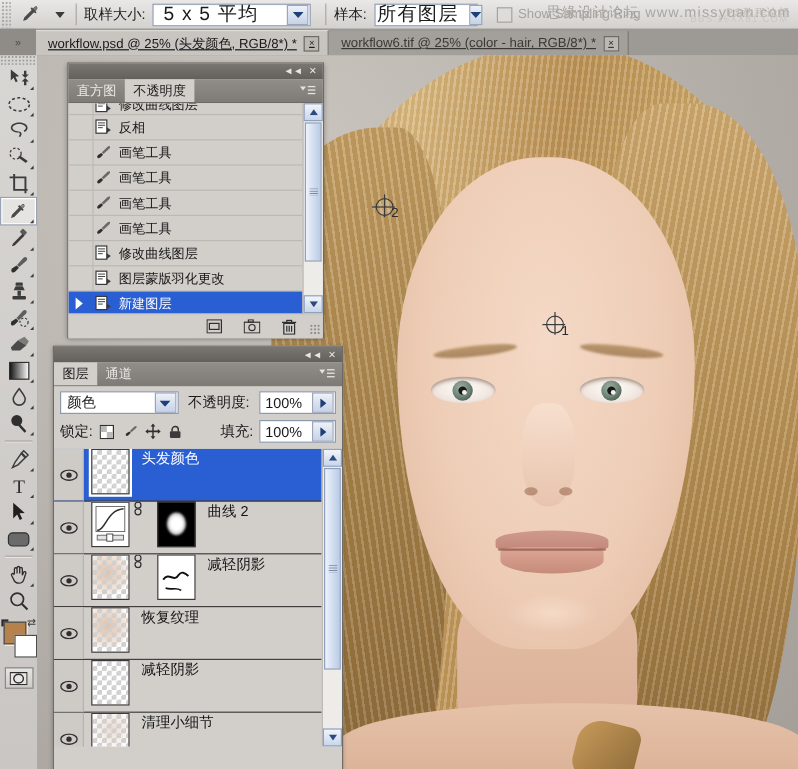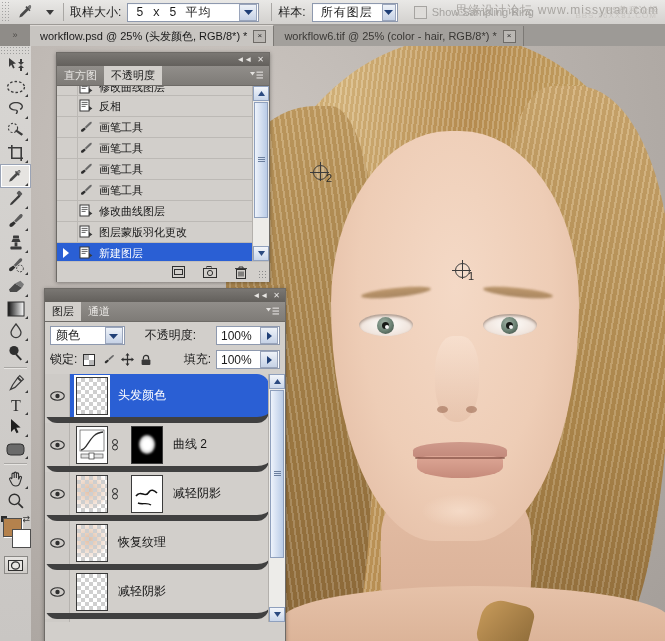--- a/index.html
+++ b/index.html
@@ -23,28 +23,28 @@
     background-size:3px 3px;opacity:.7;}
   .tool-preset{width:34px;height:22px;display:flex;align-items:center;justify-content:center;}
   .ob-caret{width:14px;height:22px;display:flex;align-items:center;justify-content:center;}
   .ob-sep{width:1px;height:18px;background:#a9a7a4;margin:0 6px;}
   .ob-label{font-size:12px;color:#1c1c1c;white-space:nowrap;}
   .ob-combo{
     height:17px;border:1px solid #8e99ae;background:#fff;
     display:inline-flex;align-items:center;margin-left:6px;
     box-shadow:inset 0 1px 0 #f7f8fa;
   }
-  .ob-combo .val{padding:0 8px;font-size:12px;white-space:nowrap;letter-spacing:1px;font-family:Liberation Mono, monospace;}
+  .ob-combo .val{padding:0 8px;font-size:16px;white-space:nowrap;letter-spacing:1px;}
   .ob-combo .arrow{
     width:16px;height:15px;margin:1px;border:1px solid #9aa5bb;
     background:linear-gradient(#eef2f8,#c6d2e6);
     display:flex;align-items:center;justify-content:center;
   }
   .cmb-a{width:130px;justify-content:space-between;}
-  .cmb-b{width:84px;justify-content:space-between;}
+  .cmb-b{width:84px;justify-content:center;}
   .chk-row{display:flex;align-items:center;gap:5px;margin-left:16px;color:#a5a3a0;}
   .chk-box{width:11px;height:11px;border:1px solid #a6a4a1;background:#dedcd9;}
   .watermark{
     position:absolute;right:6px;top:2px;font-size:12px;color:#a8a5a1;
     letter-spacing:1px;white-space:nowrap;user-select:none;
   }
   .watermark .wm2{position:absolute;right:0;top:2px;color:#bdbab6;font-size:9px;text-align:right;}
   .watermark .wm3{position:absolute;right:2px;top:9px;color:#c9c6c2;font-size:8px;}
 
   
@@ -53,21 +53,21 @@
     background:#9d9a96;border-bottom:1px solid #76736f;
     display:flex;align-items:flex-end;
   }
   .tabbar-grip{
     width:30px;height:22px;display:flex;align-items:center;justify-content:center;
     color:#4c4a47;font-size:9px;background:#8f8c88;
   }
   .doc-tab{
     height:20px;display:flex;align-items:center;gap:6px;
     padding:0 7px 0 10px;font-size:11px;color:#2a2a2a;
-    border-right:1px solid #7c7975;white-space:nowrap;
+    border-right:1px solid #7c7975;white-space:nowrap;text-decoration:underline;
   }
   .doc-tab.active{background:#c8c5c1;border-top:1px solid #dedad6;color:#1a1a1a;}
   .doc-tab.inactive{background:#a3a09c;color:#3a3835;}
   .tab-close{
     width:11px;height:11px;border:1px solid #6e6b67;background:#bbb8b4;
     display:inline-flex;align-items:center;justify-content:center;
     font-size:8px;line-height:1;color:#2a2a2a;
   }
 
   
@@ -211,38 +211,38 @@
     border:1px solid #8fa0bd;box-sizing:border-box;display:flex;align-items:center;justify-content:center;}
   .sc-thumb{position:absolute;left:1px;width:14px;background:linear-gradient(90deg,#eef3fb,#b9cbe6);
     border:1px solid #8fa0bd;box-sizing:border-box;}
   .hist-footer{height:20px;background:#d2cfcb;display:flex;align-items:center;
     justify-content:flex-end;gap:18px;padding-right:22px;border-top:1px solid #c3c0bc;}
   .resize-grip{position:absolute;right:2px;bottom:2px;width:9px;height:9px;
     background-image:radial-gradient(#8a8a8a 1px,transparent 1px);background-size:3px 3px;}
 
   
   .lp-controls{background:#d2cfcb;padding:4px 5px 5px 5px;}
-  .lp-row1{display:flex;align-items:center;gap:20px;}
+  .lp-row1{display:flex;align-items:center;gap:8px;}
   .blend-combo{
     flex:1 1 auto;height:17px;border:1px solid #8e99ae;background:#fff;
     display:flex;align-items:center;justify-content:space-between;
   }
   .blend-combo .val{padding-left:5px;font-size:12px;}
   .mini-arrow{width:16px;height:15px;margin:0 1px;border:1px solid #9aa5bb;
     background:linear-gradient(#eef2f8,#c6d2e6);display:flex;align-items:center;justify-content:center;}
   .lp-lbl{font-size:12px;white-space:nowrap;}
   .num-field{height:17px;border:1px solid #8e99ae;background:#fff;display:flex;align-items:center;}
   .num-field .val{width:38px;text-align:left;padding-left:4px;font-size:12px;}
   .lp-row2{display:flex;align-items:center;gap:5px;margin-top:5px;}
   .lock-ico{width:14px;height:14px;display:flex;align-items:center;justify-content:center;}
 
   .layers-body{position:relative;background:#d2cfcb;}
   .layers-list{position:absolute;left:0;top:0;right:16px;bottom:0;overflow:hidden;}
   .layer-row{
-    height:43px;display:flex;align-items:center;border-bottom:6px solid #404040;position:relative;border-radius:12px;
+    height:43px;display:flex;border-bottom:1px solid #404040;position:relative;
   }
   .layer-row.sel{background:#2a5fd4;}
   .layer-row.sel .lname{color:#fff;}
   .eye-cell{width:24px;height:43px;display:flex;align-items:center;justify-content:center;
     border-right:1px solid #b6b3af;background:#cecbc7;}
   .layer-row.sel .eye-cell{background:#cecbc7;}
   .thumb{width:30px;height:36px;border:1px solid #3a3a3a;margin-left:6px;background:#fff;
     background-image:
       linear-gradient(45deg,#cfcfcf 25%,transparent 25%,transparent 75%,#cfcfcf 75%),
       linear-gradient(45deg,#cfcfcf 25%,transparent 25%,transparent 75%,#cfcfcf 75%);

